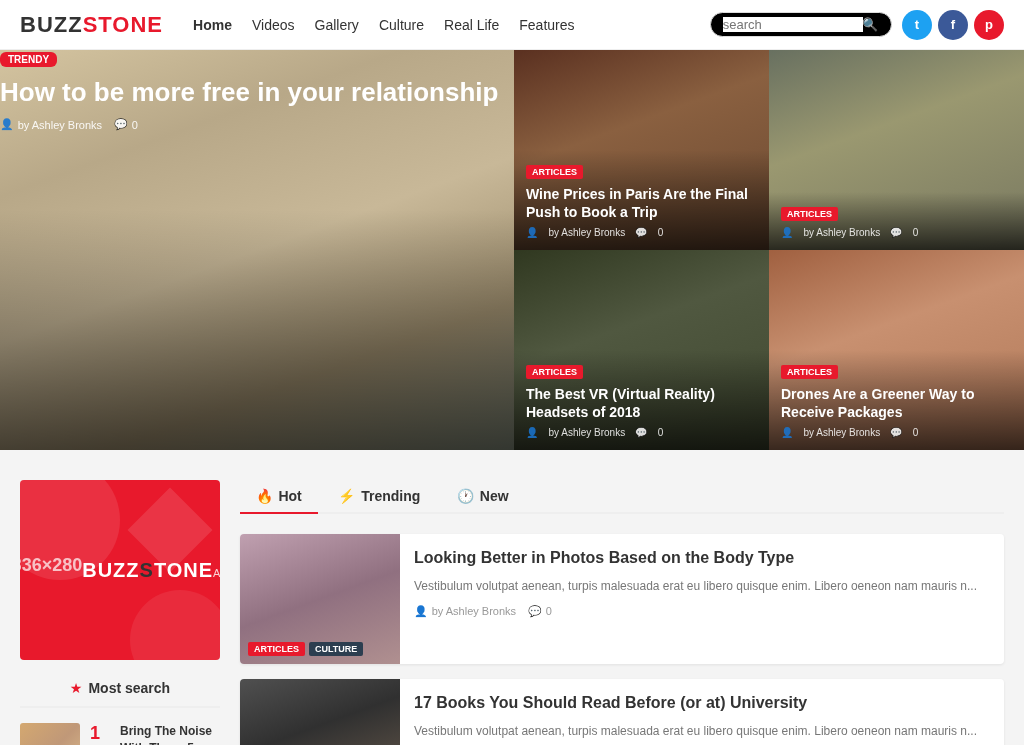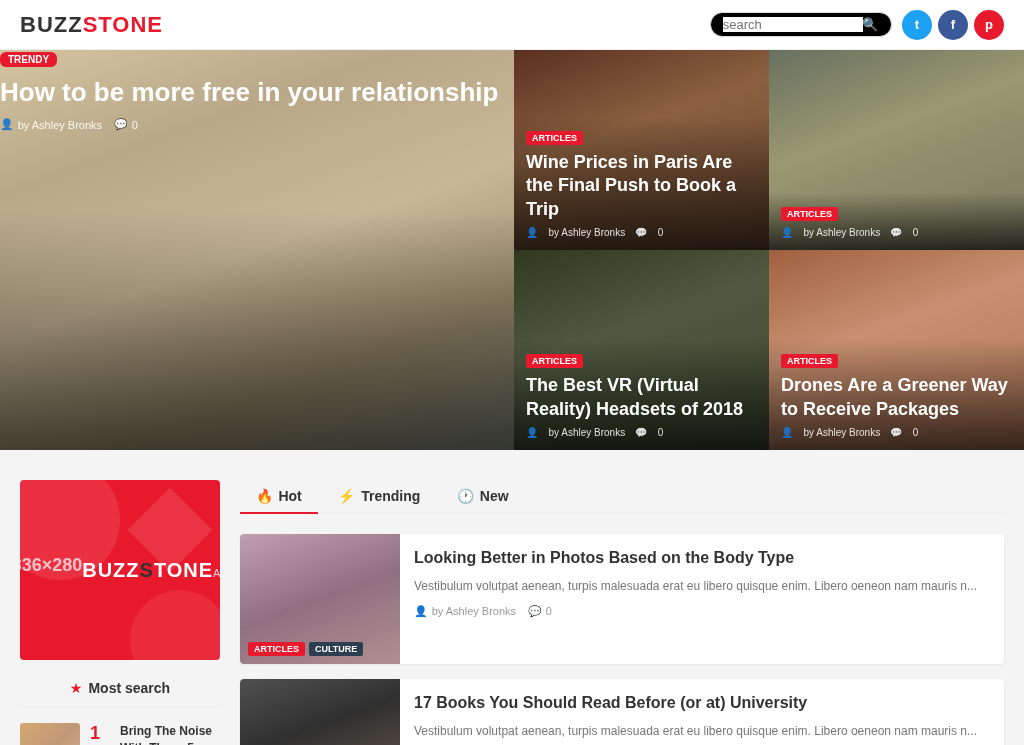--- a/index.html
+++ b/index.html
@@ -35,21 +35,21 @@
     .hero-title { font-size: 26px; font-weight: 900; line-height: 1.2; margin-bottom: 10px; }
     .hero-meta { display: flex; align-items: center; gap: 12px; font-size: 11px; opacity: 0.9; }
     .hero-meta-author { display: flex; align-items: center; gap: 4px; }
     .hero-meta-comment { display: flex; align-items: center; gap: 4px; }
 
     
     .hero-right { width: 510px; display: grid; grid-template-columns: 1fr 1fr; grid-template-rows: 1fr 1fr; }
     .hero-card { position: relative; overflow: hidden; }
     .hero-card-overlay { position: absolute; bottom: 0; left: 0; right: 0; padding: 12px; background: linear-gradient(transparent, rgba(0,0,0,0.7)); color: #fff; }
     .hero-card-badge { background: #e8192c; color: #fff; font-size: 9px; font-weight: 700; padding: 2px 6px; border-radius: 2px; text-transform: uppercase; margin-bottom: 6px; display: inline-block; }
-    .hero-card-title { font-size: 18px; font-weight: 700; line-height: 1.3; margin-bottom: 6px; }
+    .hero-card-title { font-size: 14px; font-weight: 700; line-height: 1.3; margin-bottom: 6px; }
     .hero-card-meta { display: flex; align-items: center; gap: 10px; font-size: 10px; opacity: 0.85; }
     .hero-couple-bg {
       position: absolute; inset: 0;
       background: linear-gradient(160deg, #d4c4a0 0%, #b8a888 25%, #c8b898 50%, #a09070 75%, #808878 100%);
     }
     .hero-couple-overlay {
       position: absolute; inset: 0;
       background: linear-gradient(to bottom, transparent 40%, rgba(0,0,0,0.6) 100%);
     }
     .card1-bg {
@@ -124,20 +124,28 @@
 
     .art1-bg { background: linear-gradient(135deg, #c0a0a8 0%, #987080 100%); }
   </style>
 </head>
 <body>
 
 <header class="header">
   <div class="logo">
     <span class="logo-buzz">BUZZ</span><span class="logo-stone">STONE</span>
   </div>
+  <nav class="nav">
+    <a href="#" class="active">Home</a>
+    <a href="#">Videos</a>
+    <a href="#">Gallery</a>
+    <a href="#">Culture</a>
+    <a href="#">Real Life</a>
+    <a href="#">Features</a>
+  </nav>
   <div class="header-right">
     <div class="search-box">
       <input type="text" placeholder="search" style="">
       <span class="search-icon">🔍</span>
     </div>
     <div class="social-icons">
       <div class="social-btn social-tw">t</div>
       <div class="social-btn social-fb">f</div>
       <div class="social-btn social-pt">p</div>
     </div>

